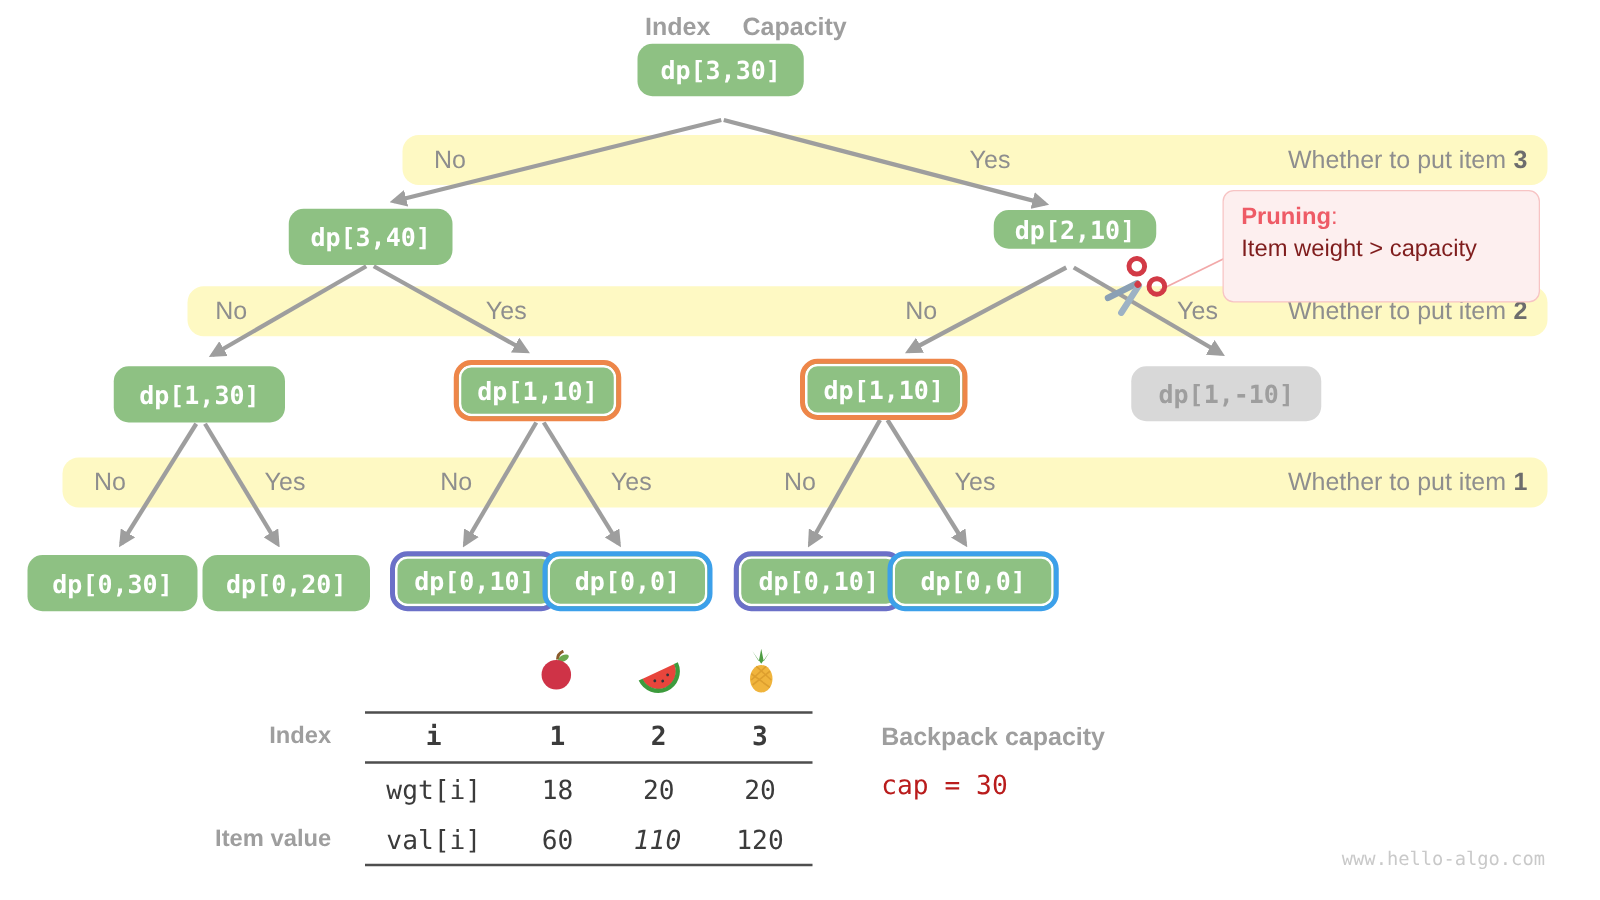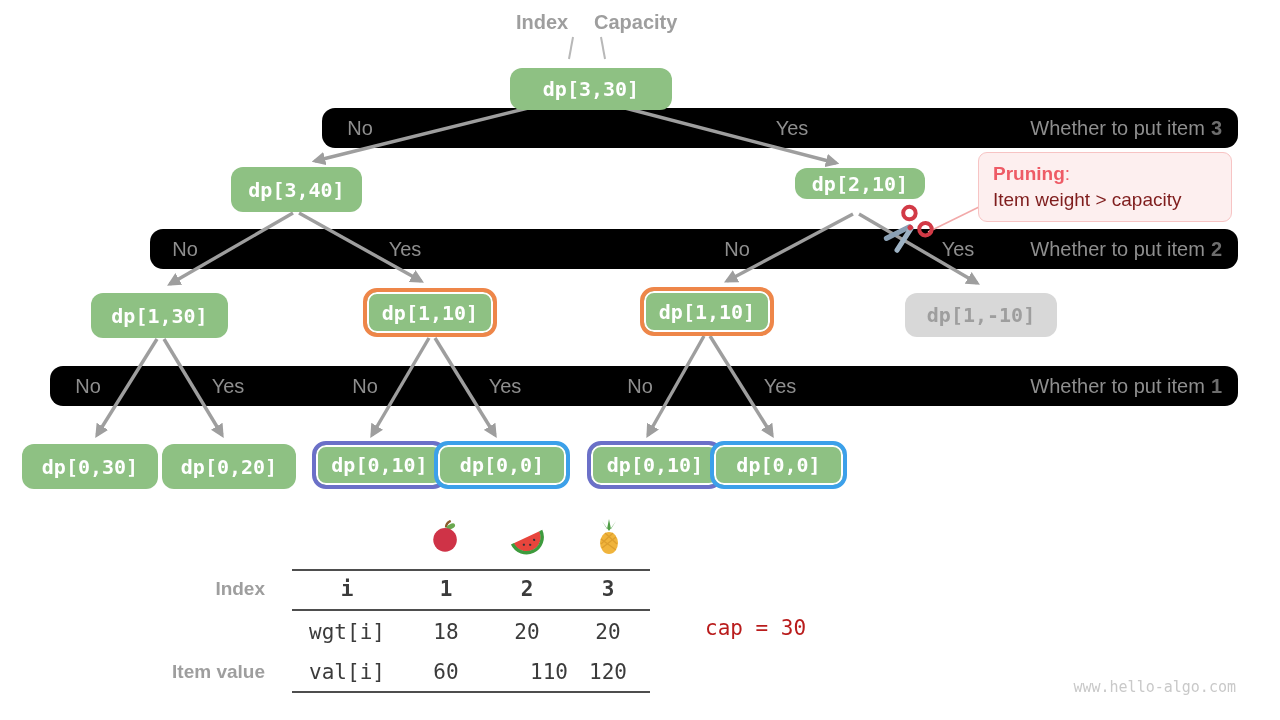--- a/index.html
+++ b/index.html
@@ -1,39 +1,39 @@
 <!DOCTYPE html>
 <html><head>
 <meta charset="utf-8">
 <style>
   html,body{margin:0;padding:0;background:#fff;}
   *{box-sizing:border-box;}
   .stage{position:relative;width:1280px;height:720px;background:#ffffff;overflow:hidden;
          font-family:"Liberation Sans",sans-serif;}
   
-  .bar{position:absolute;height:40px;background:#000000;border-radius:13px;z-index:1;}
+  .bar{position:absolute;height:40px;background:#fef9c3;border-radius:13px;z-index:1;}
   .bar .opt{position:absolute;top:0;line-height:40px;font-size:20px;color:#8e8e8e;
             transform:translateX(-50%);white-space:nowrap;}
   .bar .question{position:absolute;right:16px;top:0;line-height:40px;font-size:20px;
                  color:#8e8e8e;white-space:nowrap;}
   .bar .question b{color:#6d6d6d;font-weight:700;margin-left:6px;}
   
   svg.edges{position:absolute;left:0;top:0;z-index:2;pointer-events:none;}
   
   .node{position:absolute;background:#8ec183;border-radius:12px;color:#fff;
         font-family:"DejaVu Sans Mono",monospace;font-weight:bold;font-size:20px;
         display:flex;align-items:center;justify-content:center;z-index:3;white-space:nowrap;}
   .node.orange{border:4px solid #ee8649;box-shadow:inset 0 0 0 2px #fff;border-radius:14px;}
   .node.purple{border:4px solid #6b70c8;box-shadow:inset 0 0 0 2px #fff;border-radius:14px;margin-left:14px;}
   .node.blue{border:4px solid #3ca0ea;box-shadow:inset 0 0 0 2px #fff;border-radius:14px;}
   .node.disabled{background:#d8d8d8;color:#9e9e9e;}
   
   .axis-label{position:absolute;font-size:20px;font-weight:bold;color:#9e9e9e;z-index:3;}
   
-  .pruning{position:absolute;left:978px;top:152px;width:254px;height:70px;background:#fdefef;
+  .pruning{position:absolute;left:978px;top:152px;width:254px;height:90px;background:#fdefef;
            border:1.5px solid #f7c4c4;border-radius:9px;padding:9px 0 0 14px;z-index:4;}
   .pruning .line1{font-size:19px;color:#ee5b66;line-height:24px;}
   .pruning .line1 b{font-weight:bold;}
   .pruning .line2{font-size:19px;color:#7f1d1d;line-height:28px;}
   
   .scissors{position:absolute;left:882px;top:204px;width:50px;height:50px;z-index:5;
             transform:rotate(-42deg);}
   
   .rule{position:absolute;left:292px;width:358px;height:2px;background:#4e4e4e;z-index:3;}
   .row-label{position:absolute;left:85px;width:180px;text-align:right;font-size:19px;
@@ -102,21 +102,21 @@
       <line x1="429" y1="338" x2="372" y2="435"></line>
       <line x1="435" y1="338" x2="495" y2="435"></line>
       <line x1="704" y1="336" x2="648" y2="435"></line>
       <line x1="710" y1="336" x2="772" y2="435"></line>
     </g>
   </svg>
 
   <div class="axis-label" style="left:516px;top:11px;">Index</div>
   <div class="axis-label" style="left:594px;top:11px;">Capacity</div>
 
-  <div class="node" style="left:510px;top:68px;width:162px;height:42px;">dp[3,30]</div>
+  <div class="node" style="left:510px;top:35px;width:133px;height:42px;">dp[3,30]</div>
   <div class="node" style="left:231px;top:167px;width:131px;height:45px;">dp[3,40]</div>
   <div class="node" style="left:795px;top:168px;width:130px;height:31px;">dp[2,10]</div>
   <div class="node" style="left:91px;top:293px;width:137px;height:45px;">dp[1,30]</div>
   <div class="node orange" style="left:363px;top:288px;width:134px;height:49px;">dp[1,10]</div>
   <div class="node orange" style="left:640px;top:287px;width:134px;height:49px;">dp[1,10]</div>
   <div class="node disabled" style="left:905px;top:293px;width:152px;height:44px;">dp[1,-10]</div>
   <div class="node" style="left:22px;top:444px;width:136px;height:45px;">dp[0,30]</div>
   <div class="node" style="left:162px;top:444px;width:134px;height:45px;">dp[0,20]</div>
   <div class="node purple" style="left:298px;top:441px;width:135px;height:48px;">dp[0,10]</div>
   <div class="node blue" style="left:434px;top:441px;width:136px;height:48px;">dp[0,0]</div>
@@ -181,20 +181,21 @@
   <div class="cell hdr" style="left:485px;top:577px;">2</div>
   <div class="cell hdr" style="left:566px;top:577px;">3</div>
 
   <div class="cell" style="left:305px;top:620px;">wgt[i]</div>
   <div class="cell" style="left:404px;top:620px;">18</div>
   <div class="cell" style="left:485px;top:620px;">20</div>
   <div class="cell" style="left:566px;top:620px;">20</div>
 
   <div class="cell" style="left:305px;top:660px;">val[i]</div>
   <div class="cell" style="left:404px;top:660px;">60</div>
-  <div class="cell" style="left:507px;top:660px;">110</div>
+  <div class="cell" style="left:484px;top:660px;font-style:italic;">110</div>
   <div class="cell" style="left:566px;top:660px;">120</div>
 
+  <div class="bp-label">Backpack capacity</div>
   <div class="bp-value">cap = 30</div>
 
   <div class="watermark">www.hello-algo.com</div>
 
 </div>
 
 </body></html>

